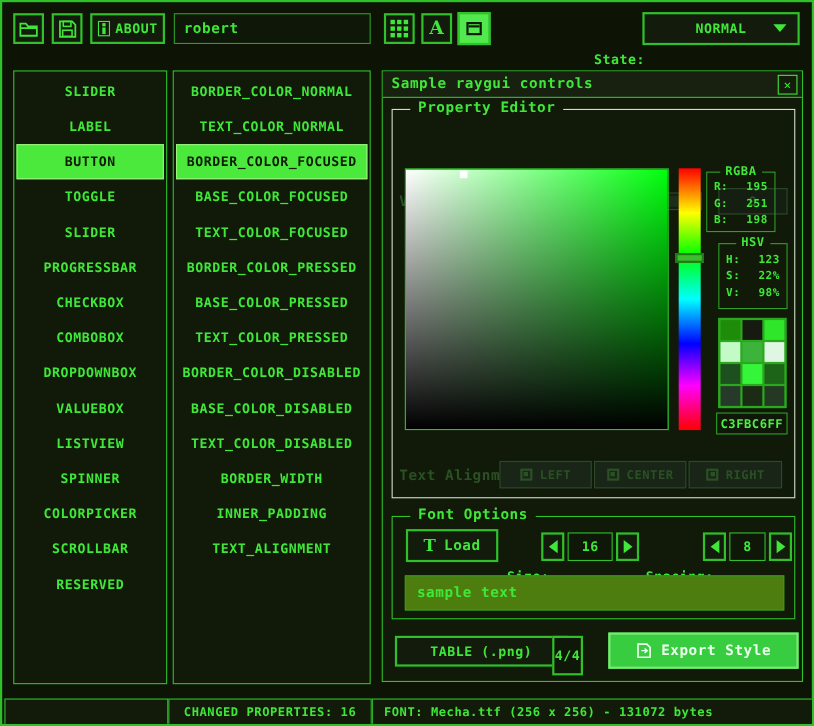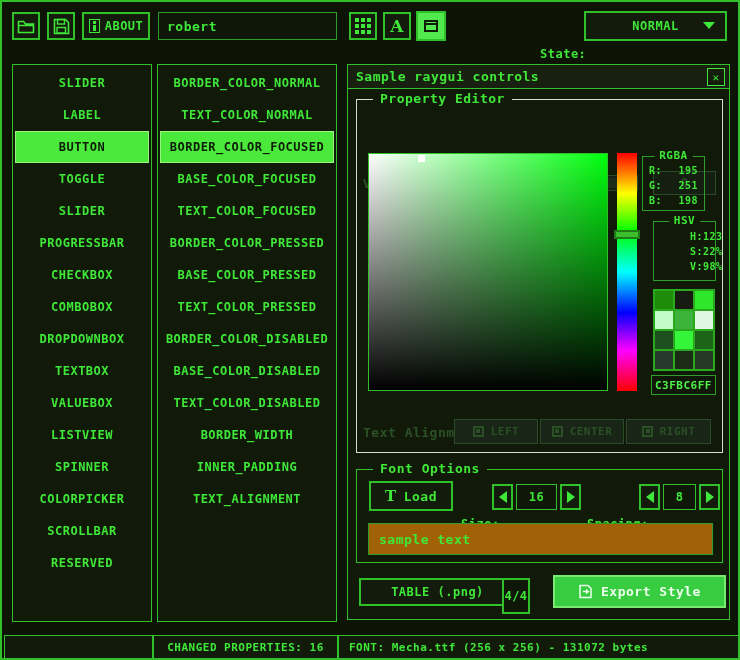--- a/index.html
+++ b/index.html
@@ -79,21 +79,21 @@
     align-items:center;justify-content:center;gap:7px;cursor:pointer;font-size:13px;}
   .tserif{font-family:"DejaVu Serif",serif;font-size:15px;}
   .spinbtn{background:var(--btn-bg);border:2px solid var(--border);display:flex;align-items:center;
     justify-content:center;cursor:pointer;}
   .tri-l{width:0;height:0;border-top:6px solid transparent;border-bottom:6px solid transparent;
     border-right:8px solid var(--green);}
   .tri-r{width:0;height:0;border-top:6px solid transparent;border-bottom:6px solid transparent;
     border-left:8px solid var(--green);}
   .valuebox{background:#0f1808;border:1px solid var(--border);display:flex;align-items:center;
     justify-content:center;font-size:12px;}
-  .samplebox{background:#a16207;border:1px solid var(--border-soft);display:flex;align-items:center;
+  .samplebox{background:#4d7c0f;border:1px solid var(--border-soft);display:flex;align-items:center;
     padding:0 10px;font-size:13px;}
   .export{background:#38cc41;border:2px solid #79ea70;color:#ecffec;display:flex;align-items:center;
     justify-content:center;gap:8px;font-size:13px;cursor:pointer;}
   
   .statuscell{background:#121b09;border:1px solid var(--border);display:flex;align-items:center;font-size:11px;}
 </style>
 </head>
 <body>
 
 <div class="app">
@@ -148,21 +148,20 @@
   <div class="list abs" style="left:10px;top:62px;width:140px;height:558px;">
       <div class="list-item">SLIDER</div>
       <div class="list-item">LABEL</div>
       <div class="list-item selected">BUTTON</div>
       <div class="list-item">TOGGLE</div>
       <div class="list-item">SLIDER</div>
       <div class="list-item">PROGRESSBAR</div>
       <div class="list-item">CHECKBOX</div>
       <div class="list-item">COMBOBOX</div>
       <div class="list-item">DROPDOWNBOX</div>
-      <div class="list-item">TEXTBOX</div>
       <div class="list-item">VALUEBOX</div>
       <div class="list-item">LISTVIEW</div>
       <div class="list-item">SPINNER</div>
       <div class="list-item">COLORPICKER</div>
       <div class="list-item">SCROLLBAR</div>
       <div class="list-item">RESERVED</div>
     </div>
 
   <div class="list abs" style="left:155px;top:62px;width:180px;height:558px;">
       <div class="list-item">BORDER_COLOR_NORMAL</div>
@@ -215,21 +214,21 @@
       <div class="mini-row">
           <span>G:</span>
           <span>251</span>
         </div>
       <div class="mini-row">
           <span>B:</span>
           <span>198</span>
         </div>
     </div>
 
-    <div class="mini-group abs" style="left:305px;top:156px;width:63px;height:60px;padding-left:30px;">
+    <div class="mini-group abs" style="left:305px;top:156px;width:63px;height:60px;">
       <span class="gtitle">HSV</span>
       <div class="mini-row" style="margin-top:7px;">
           <span>H:</span>
           <span>123</span>
         </div>
       <div class="mini-row">
           <span>S:</span>
           <span>22%</span>
         </div>
       <div class="mini-row">

